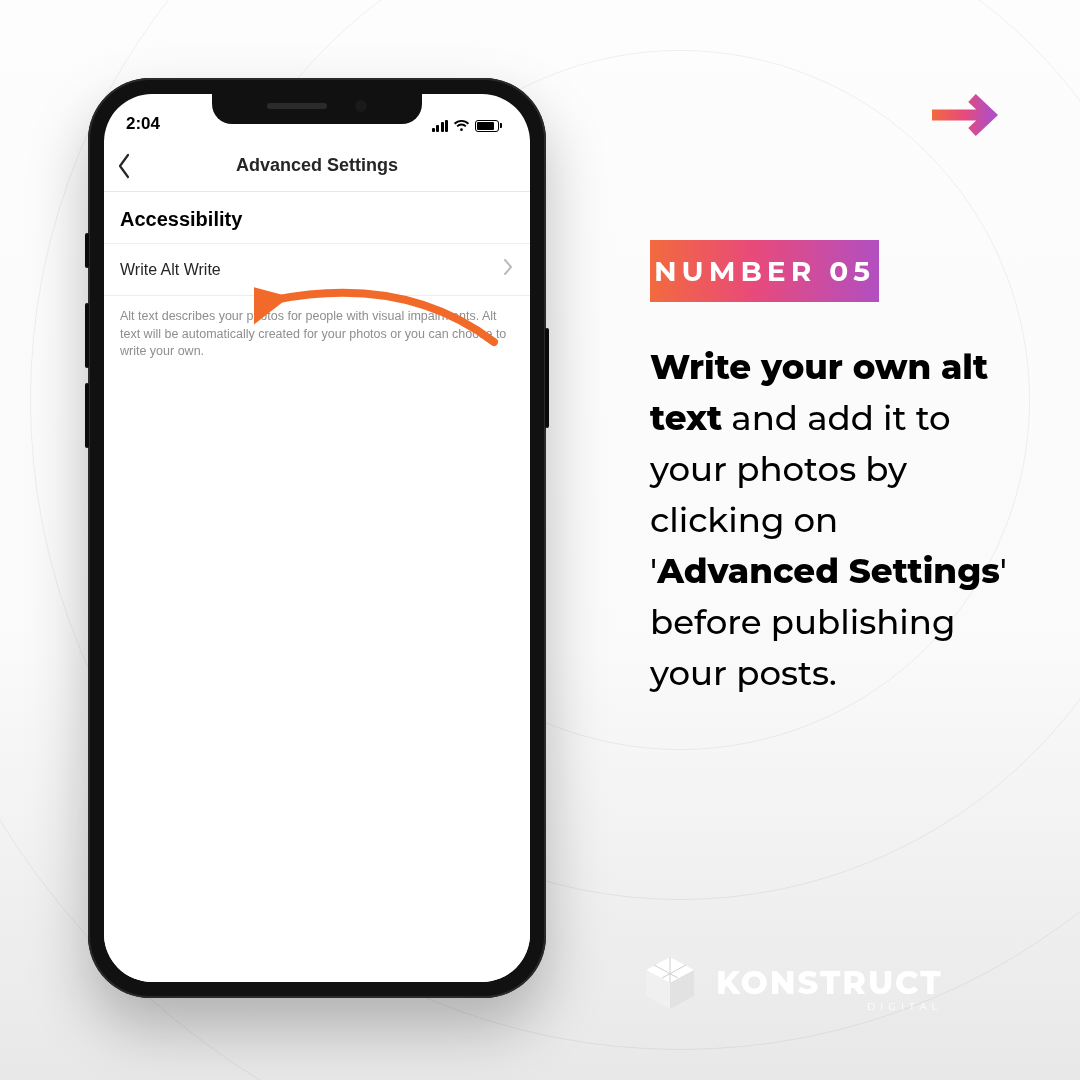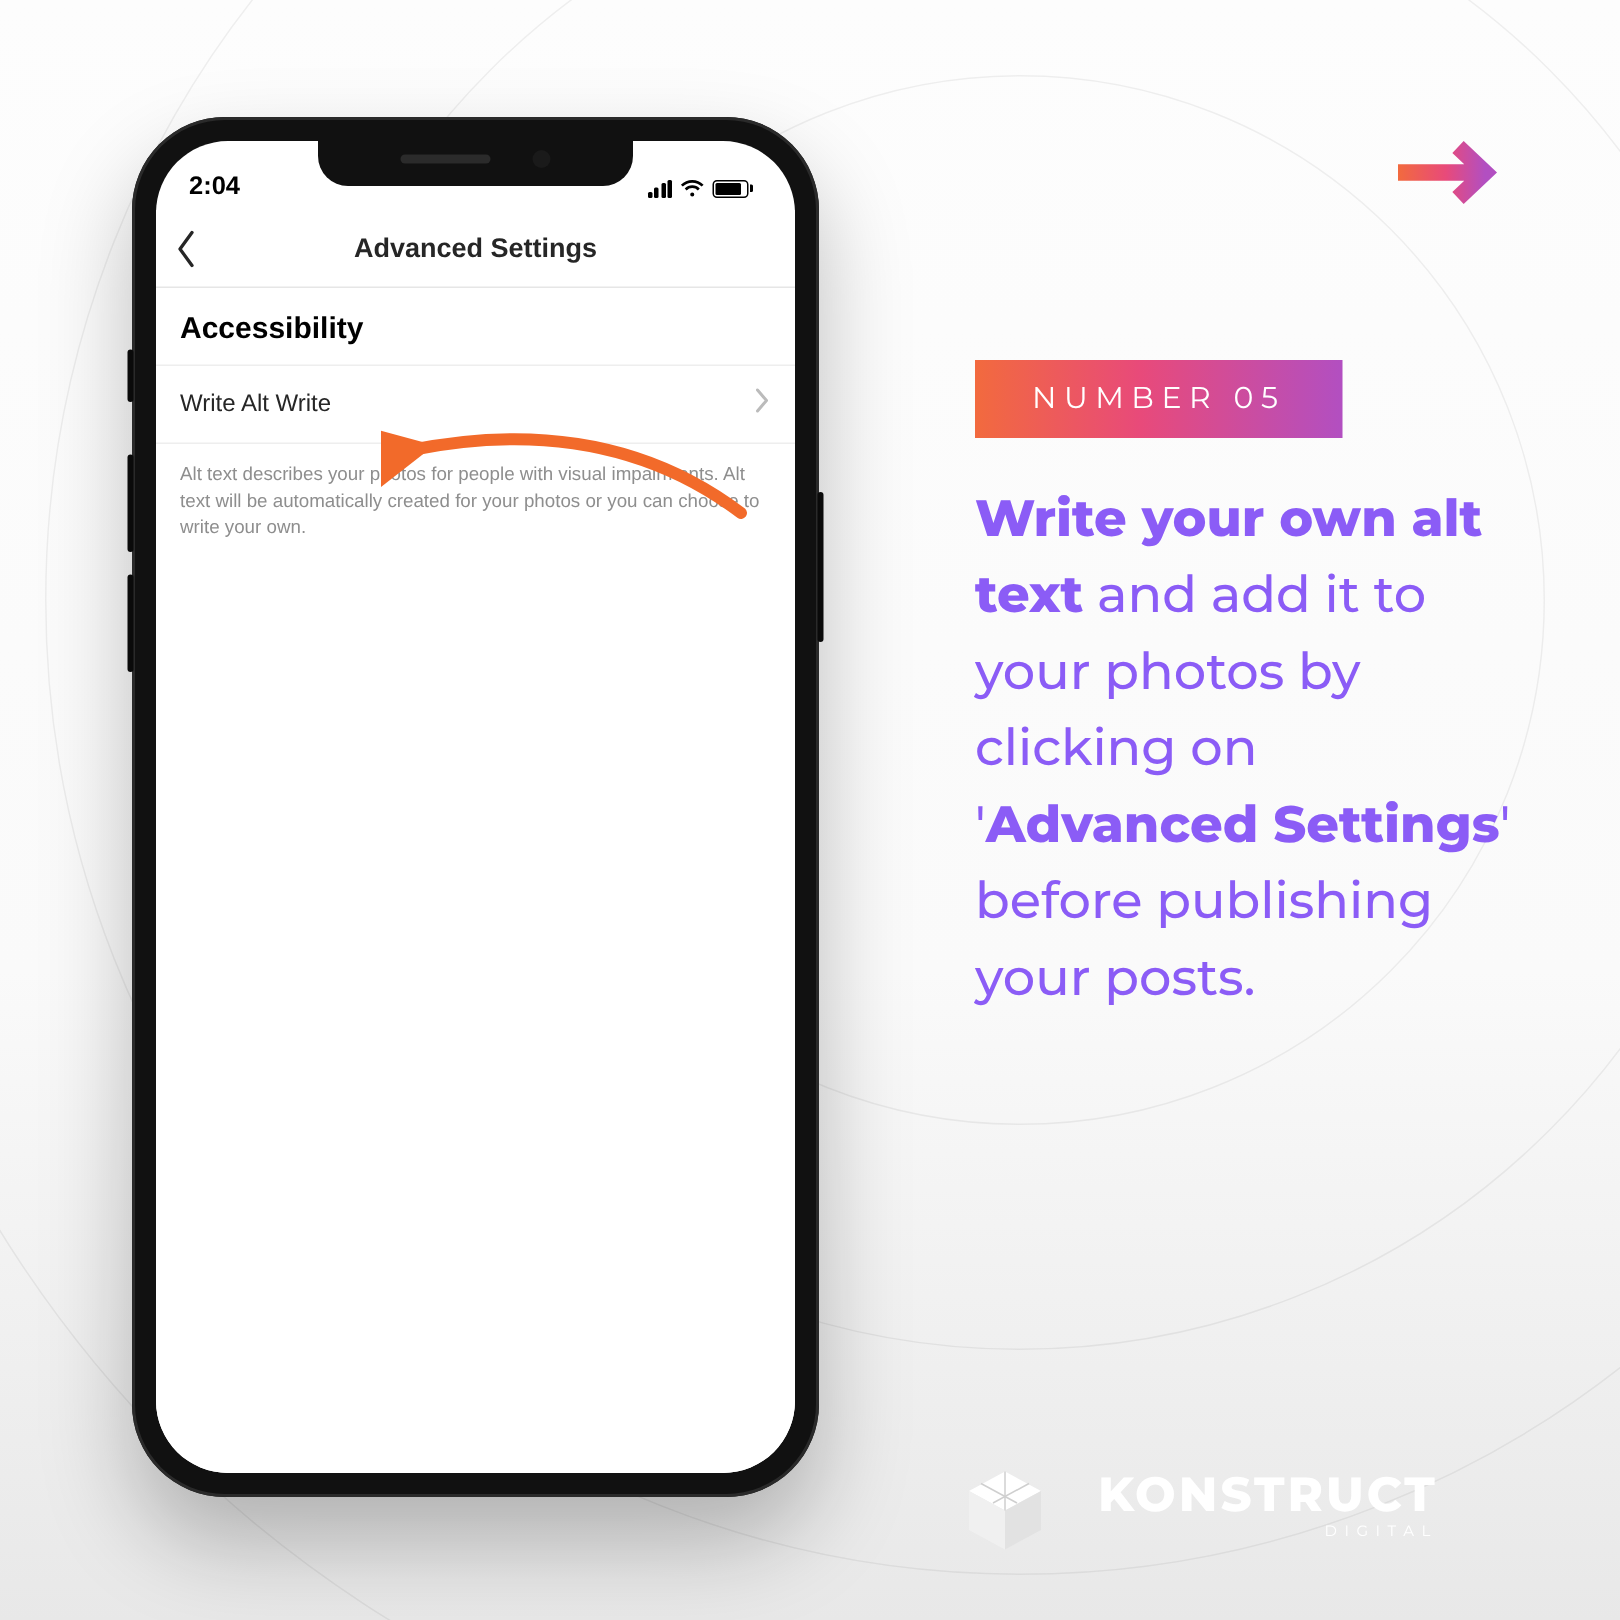--- a/index.html
+++ b/index.html
@@ -171,41 +171,41 @@
   .right-col {
     position:absolute;
     top: 240px;
     left: 650px;
     width: 360px;
   }
   .badge {
     display:inline-block;
     background: linear-gradient(90deg, #f26a3e 0%, #e84a7a 45%, #b24fc1 100%);
     color:#fff;
-    padding: 14px 38px;
+    padding: 14px 4px;
     font-family: Montserrat, Arial, sans-serif;
-    font-weight: 400;
-    font-size: 20px;
+    font-weight: 700;
+    font-size: 28px;
     letter-spacing: 5px;
   }
   .tip-text {
-    margin-top: 28px;
+    margin-top: 40px;
     font-family: Montserrat, Arial, sans-serif;
     font-size: 34px;
     line-height: 1.5;
-    color: #8b5cf6;
+    color: #000000;
     font-weight: 500;
   }
   .tip-text b { font-weight: 800; }
 
   
   .logo {
     position:absolute;
-    bottom: 43px; left: 640px;
-    display:flex; align-items:flex-start; gap:32px;
+    bottom: 67px; left: 640px;
+    display:flex; align-items:flex-end; gap:16px;
     color:#fff;
   }
   .logo-cube { width:60px; height:60px; }
   .logo-text { font-family: Montserrat, Arial, sans-serif; }
   .logo-text .big { font-size: 32px; font-weight:800; letter-spacing: 2px; color:#fff; }
   .logo-text .small { font-size: 10px; letter-spacing: 5px; color:#fff; text-align:right; margin-top:-2px; }
 </style>
 </head>
 <body>
 

